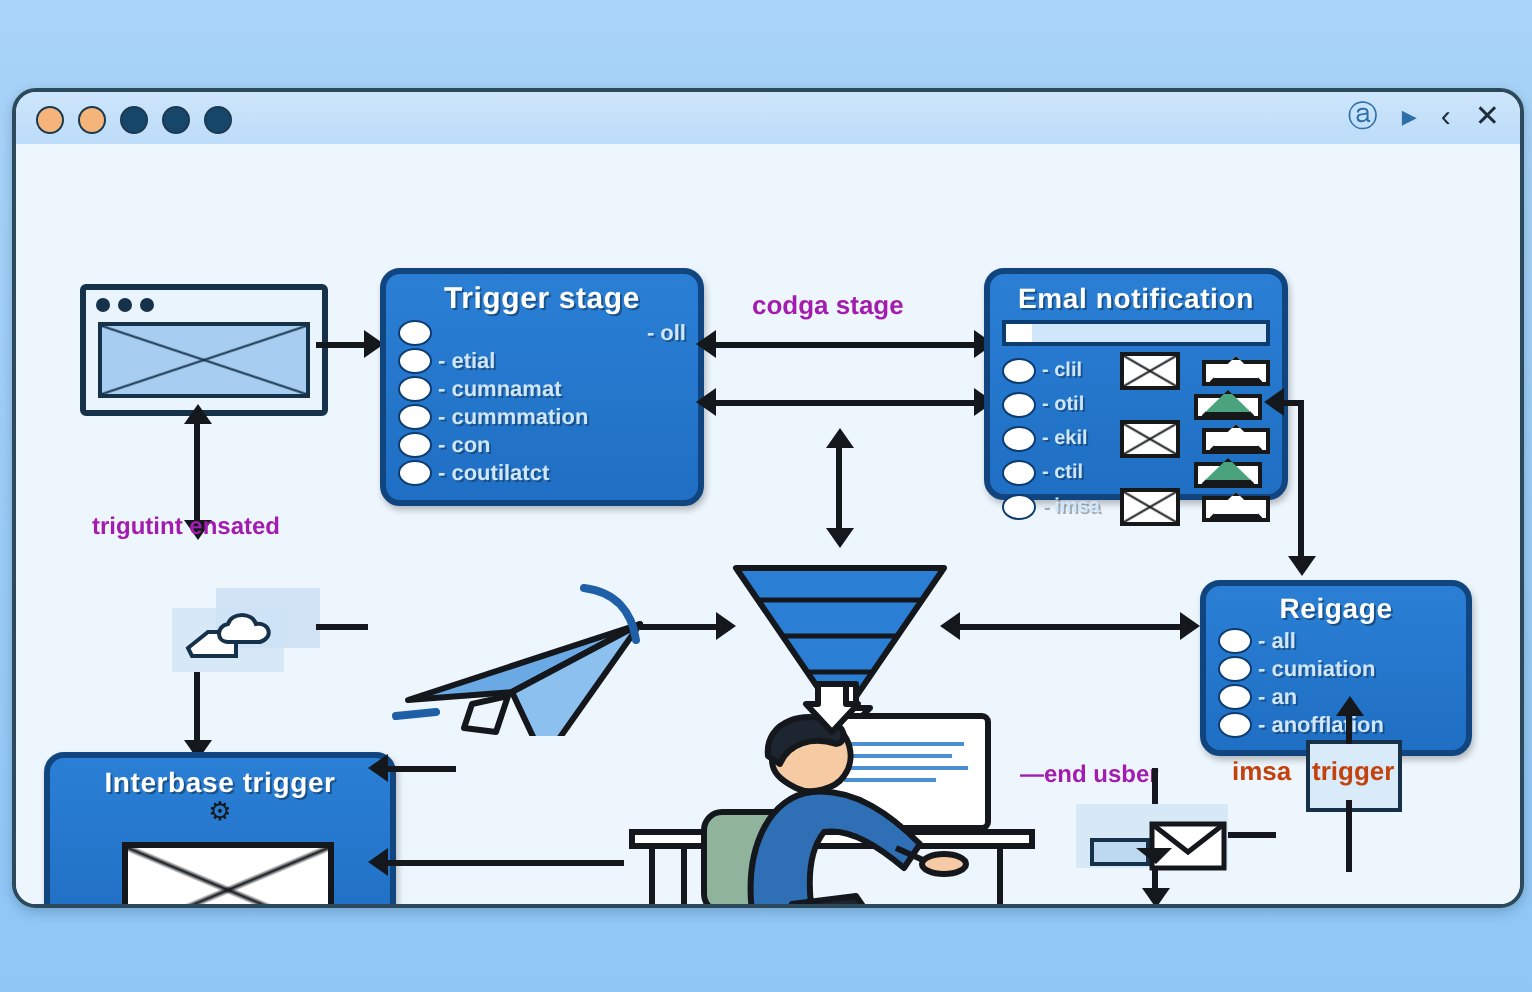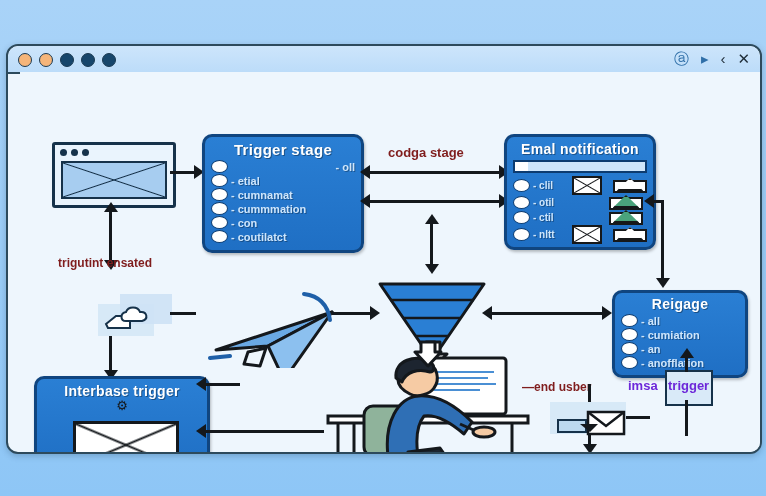--- a/index.html
+++ b/index.html
@@ -21,21 +21,21 @@
     background:linear-gradient(180deg,#cde5fb 0%,#bcdcf9 100%);
     border-bottom:2px solid #2d4a5c;border-radius:10px 10px 0 0;
   }
   .dots{position:absolute;left:10px;top:7px;display:flex;gap:7px;}
   .dot{width:12px;height:12px;border-radius:50%;border:1px solid #1b3a52;}
   .d-orange{background:#f5b57a;}
   .d-navy{background:#17466b;}
   .tb-icons{position:absolute;right:10px;top:3px;display:flex;gap:12px;align-items:center;}
   .tb-ic{color:#2f6fa8;font-size:15px;line-height:20px;}
   .tb-ic.dark{color:#1d2b36;}
-  .canvas{position:absolute;left:0;top:26px;right:0;bottom:0;background:#eef6fd;margin-left:12px;}
+  .canvas{position:absolute;left:0;top:26px;right:0;bottom:0;background:#eef6fd;}
 
   
   .node{
     position:absolute;background:linear-gradient(180deg,#2a7fd4 0%,#1f6fc4 100%);
     border:3px solid #10457f;border-radius:10px;color:#fff;
     box-shadow:1px 2px 3px rgba(0,0,0,.25);
   }
   .node-title{
     text-align:center;font-weight:bold;letter-spacing:.3px;
     text-shadow:1px 1px 0 rgba(0,0,0,.35);
@@ -65,22 +65,22 @@
   .fold.green .lid{background:#4aa37c;}
 
   
   .ln{position:absolute;background:#14181c;}
   .ah{position:absolute;width:0;height:0;}
   .ah-r{border-top:7px solid transparent;border-bottom:7px solid transparent;border-left:10px solid #14181c;}
   .ah-l{border-top:7px solid transparent;border-bottom:7px solid transparent;border-right:10px solid #14181c;}
   .ah-d{border-left:7px solid transparent;border-right:7px solid transparent;border-top:10px solid #14181c;}
   .ah-u{border-left:7px solid transparent;border-right:7px solid transparent;border-bottom:10px solid #14181c;}
 
-  .caption{position:absolute;color:#7f1d1d;font-weight:bold;white-space:nowrap;}
-  .caption.blue{color:#6d28d9;}
+  .caption{position:absolute;color:#a21caf;font-weight:bold;white-space:nowrap;}
+  .caption.blue{color:#c2410c;}
 
   
   .winicon{position:absolute;background:#eaf4fd;border:3px solid #16324a;border-radius:3px;}
   .winicon .bar{position:absolute;left:5px;top:4px;display:flex;gap:4px;}
   .winicon .bar i{width:7px;height:7px;border-radius:50%;background:#16324a;display:block;}
   .winicon .inner{position:absolute;left:6px;right:6px;top:16px;bottom:6px;
                   background:#a7cdf0;border:2px solid #16324a;}
   .winicon .inner::before,.winicon .inner::after{content:"";position:absolute;inset:0;}
   .winicon .inner::before{background:linear-gradient(to bottom right,transparent calc(50% - 1px),#16324a 50%,transparent calc(50% + 1px));}
   .winicon .inner::after{background:linear-gradient(to top right,transparent calc(50% - 1px),#16324a 50%,transparent calc(50% + 1px));}
@@ -191,30 +191,39 @@
             <span class="bullet"></span>
             <span class="row-txt" style="font-size:10px;width:36px;">- otil</span>
             <span style="width:26px;height:15px;"></span>
             <span class="fold green" style="width:30px;height:15px;margin-left:8px;">
                 <span class="base"></span>
                 <span class="lid"></span>
               </span>
           </div>
           <div class="row">
             <span class="bullet"></span>
+            <span class="row-txt" style="font-size:10px;width:36px;">- ekil</span>
+            <span class="env" style="width:26px;height:15px;"></span>
+            <span class="fold" style="width:30px;height:15px;margin-left:8px;">
+                <span class="base"></span>
+                <span class="lid"></span>
+              </span>
+          </div>
+          <div class="row">
+            <span class="bullet"></span>
             <span class="row-txt" style="font-size:10px;width:36px;">- ctil</span>
             <span style="width:26px;height:15px;"></span>
             <span class="fold green" style="width:30px;height:15px;margin-left:8px;">
                 <span class="base"></span>
                 <span class="lid"></span>
               </span>
           </div>
           <div class="row">
             <span class="bullet"></span>
-            <span class="row-txt" style="font-size:10px;width:36px;">- nltt</span>
+            <span class="row-txt" style="font-size:10px;width:36px;">- imsa</span>
             <span class="env" style="width:26px;height:15px;"></span>
             <span class="fold" style="width:30px;height:15px;margin-left:8px;">
                 <span class="base"></span>
                 <span class="lid"></span>
               </span>
           </div>
         </div>
       </div>
 
       <div class="ln" style="left:641px;top:128px;width:3px;height:82px;"></div>

